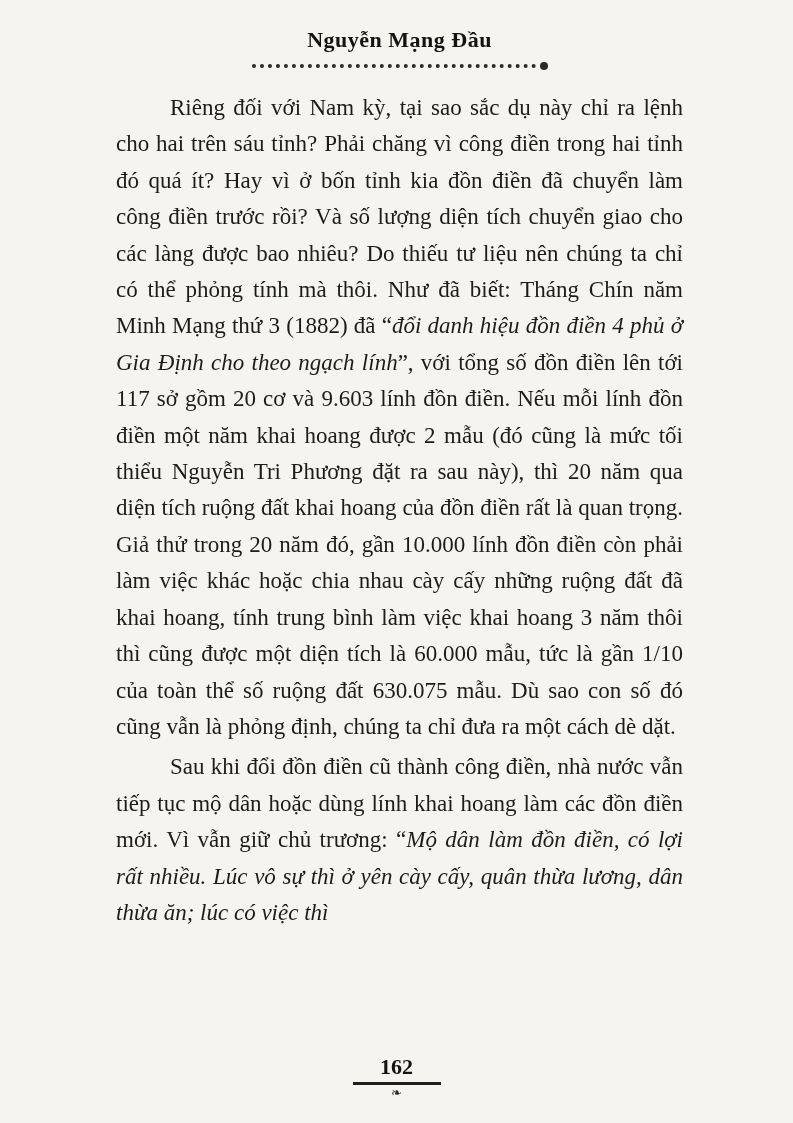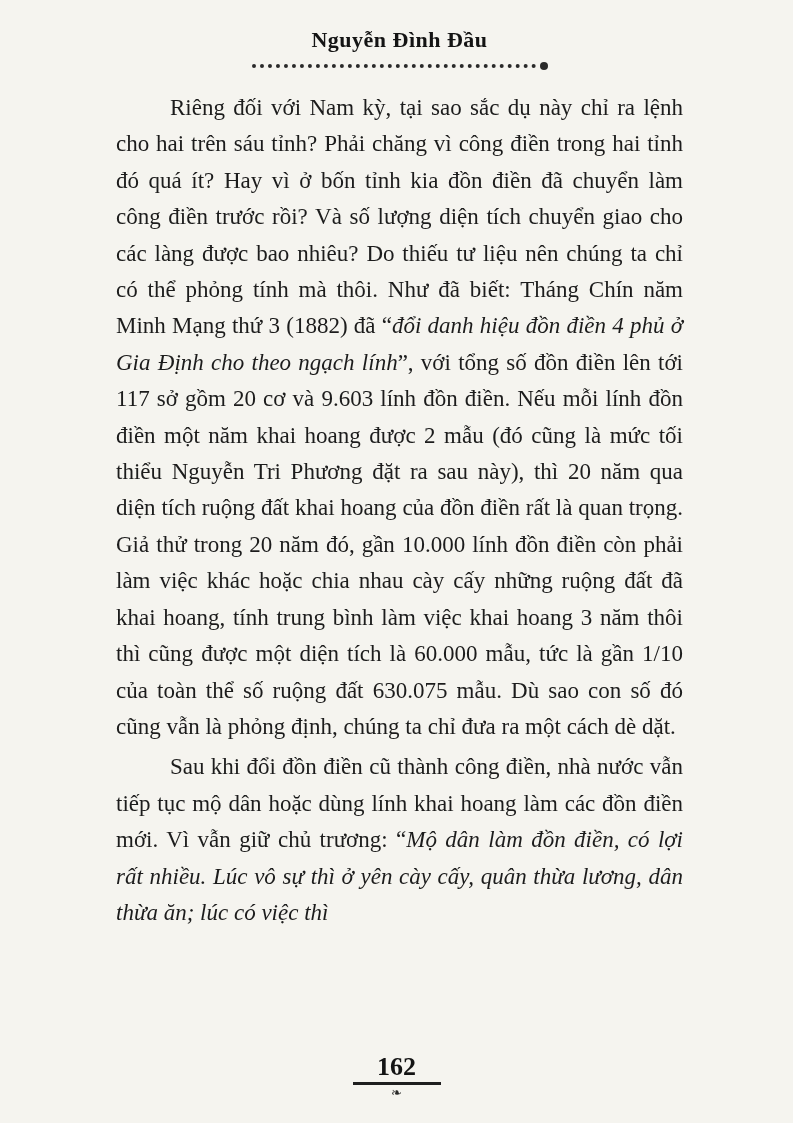--- a/index.html
+++ b/index.html
@@ -72,21 +72,21 @@
   
   .page-footer {
     position: absolute;
     left: 0;
     right: 0;
     bottom: 24px;
     text-align: center;
   }
   .page-number {
     font-weight: bold;
-    font-size: 26px;
+    font-size: 22px;
     line-height: 24px;
     color: #141414;
   }
   .footer-rule {
     width: 88px;
     height: 0;
     border-bottom: 3px solid #1f1f1f;
     margin: 3px auto 0;
   }
   .ornament {
@@ -95,21 +95,21 @@
     margin-top: 1px;
     color: #2a2a2a;
   }
 </style>
 </head>
 <body>
 
 <div class="page">
 
   <header class="page-header">
-    <div class="author">Nguyễn Đình Đầu</div>
+    <div class="author">Nguyễn Mạng Đầu</div>
     <div class="dotted-rule">
       <span class="dots"></span>
       <span class="end-dot"></span>
     </div>
   </header>
 
   <main class="page-body">
     <p class="para"><span>Riêng đối với Nam kỳ, tại sao sắc dụ này chỉ ra lệnh cho hai trên sáu tỉnh? Phải chăng vì công điền trong hai tỉnh đó quá ít? Hay vì ở bốn tỉnh kia đồn điền đã chuyển làm công điền trước rồi? Và số lượng diện tích chuyển giao cho các làng được bao nhiêu? Do thiếu tư liệu nên chúng ta chỉ có thể phỏng tính mà thôi. Như đã biết: Tháng Chín năm Minh Mạng thứ 3 (1882) đã “</span><span class="seg-italic">đổi danh hiệu đồn điền 4 phủ ở Gia Định cho theo ngạch lính</span><span>”, với tổng số đồn điền lên tới 117 sở gồm 20 cơ và 9.603 lính đồn điền. Nếu mỗi lính đồn điền một năm khai hoang được 2 mẫu (đó cũng là mức tối thiểu Nguyễn Tri Phương đặt ra sau này), thì 20 năm qua diện tích ruộng đất khai hoang của đồn điền rất là quan trọng. Giả thử trong 20 năm đó, gần 10.000 lính đồn điền còn phải làm việc khác hoặc chia nhau cày cấy những ruộng đất đã khai hoang, tính trung bình làm việc khai hoang 3 năm thôi thì cũng được một diện tích là 60.000 mẫu, tức là gần 1/10 của toàn thể số ruộng đất 630.075 mẫu. Dù sao con số đó cũng vẫn là phỏng định, chúng ta chỉ đưa ra một cách dè dặt.</span></p>
     <p class="para"><span>Sau khi đổi đồn điền cũ thành công điền, nhà nước vẫn tiếp tục mộ dân hoặc dùng lính khai hoang làm các đồn điền mới. Vì vẫn giữ chủ trương: “</span><span class="seg-italic">Mộ dân làm đồn điền, có lợi rất nhiều. Lúc vô sự thì ở yên cày cấy, quân thừa lương, dân thừa ăn; lúc có việc thì</span></p>
   </main>

